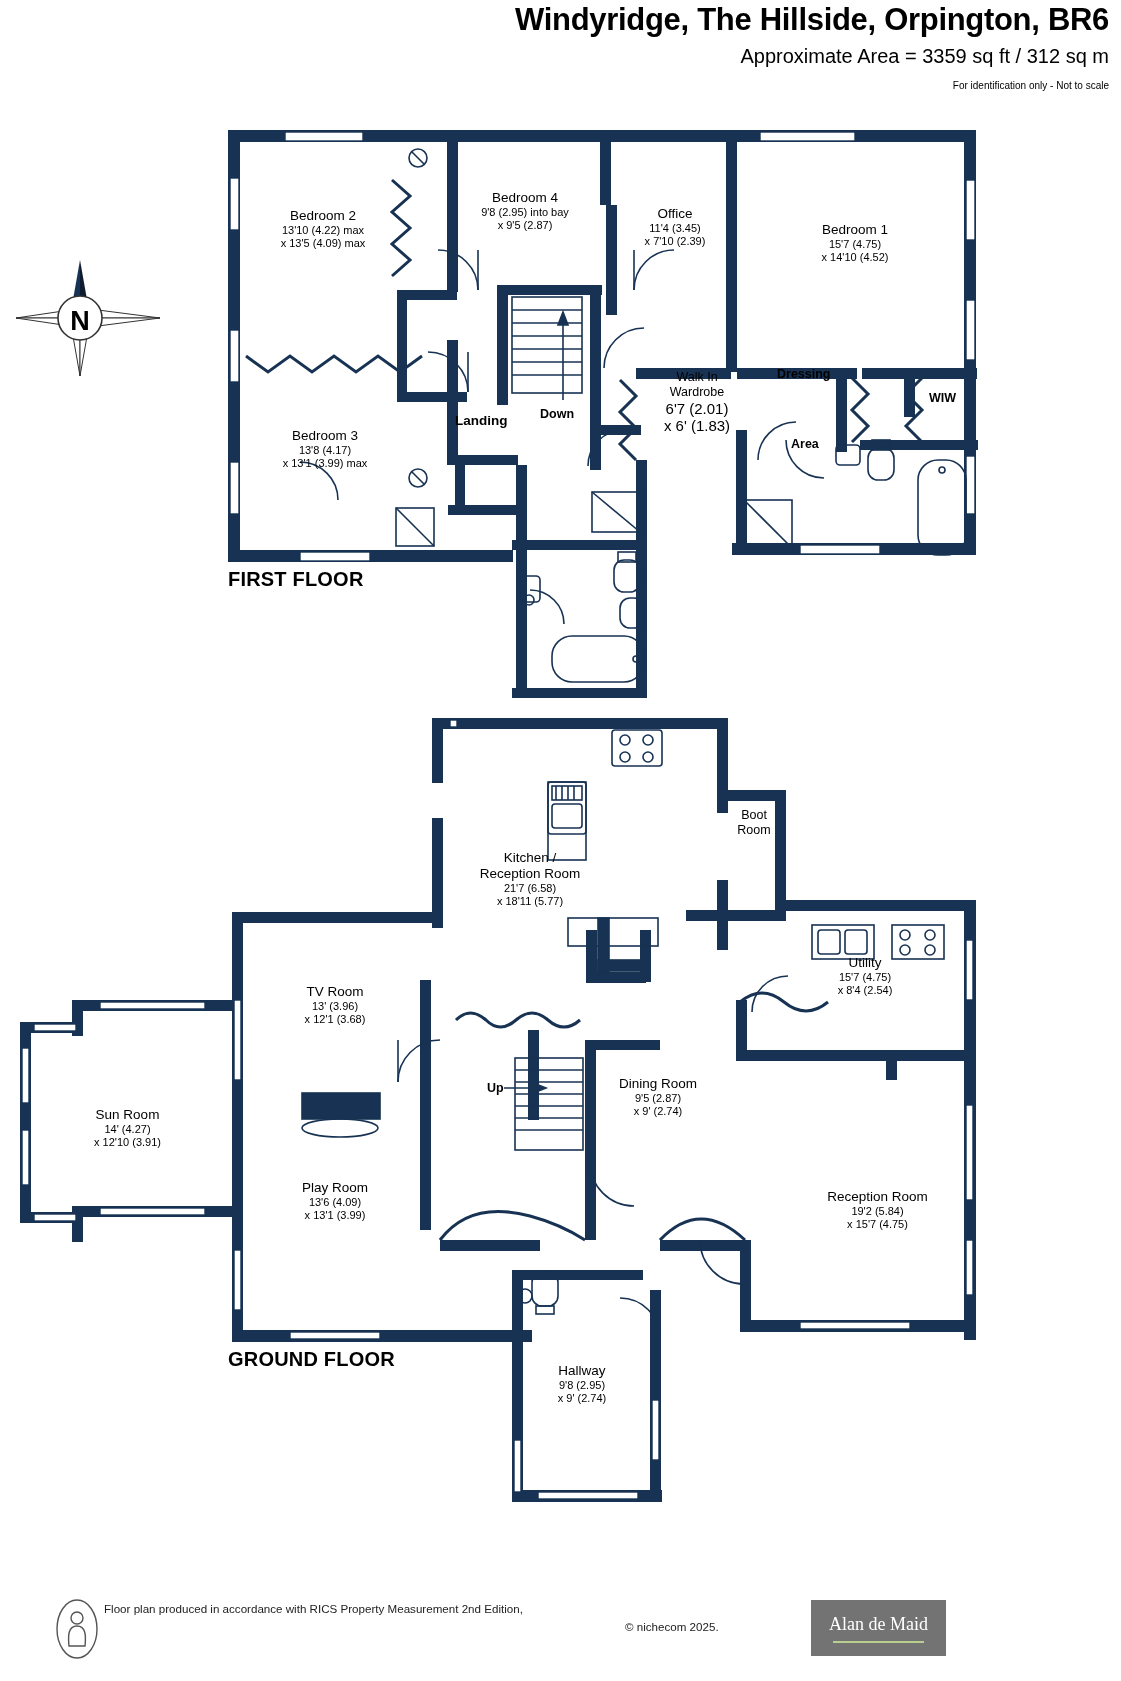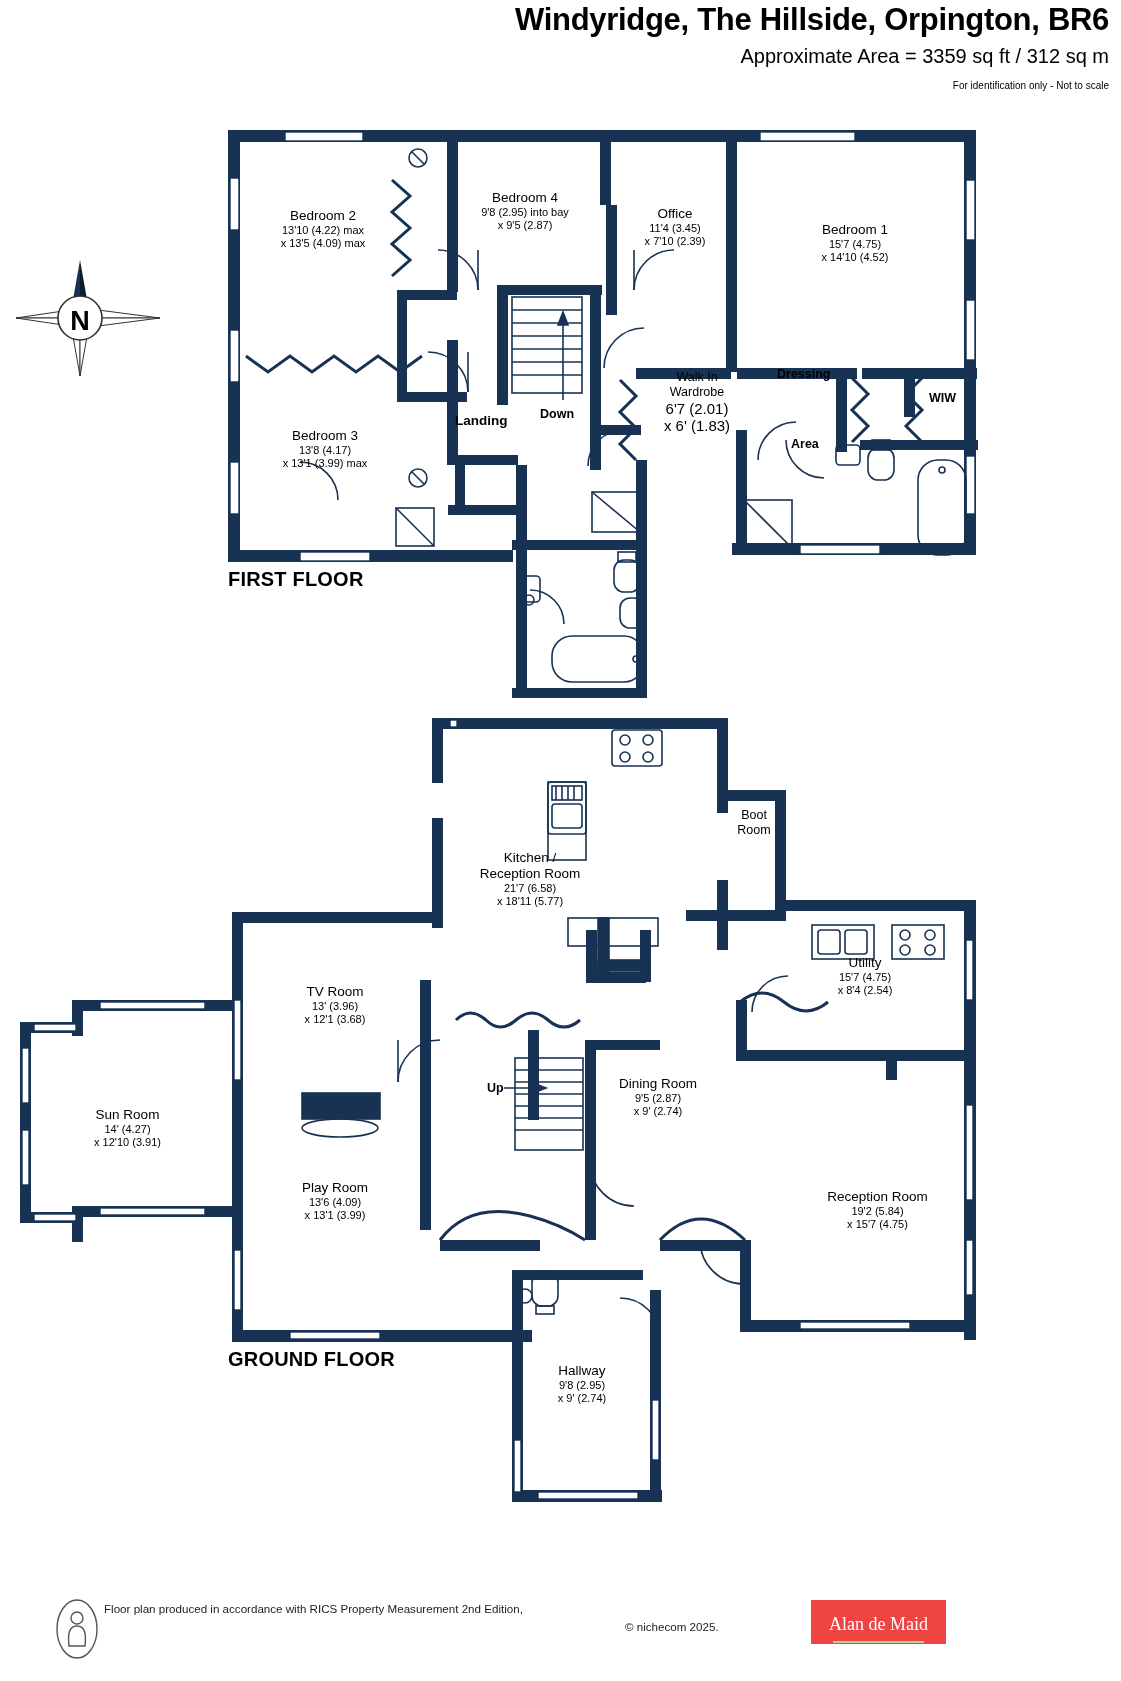--- a/index.html
+++ b/index.html
@@ -30,21 +30,21 @@
   .rl.sm .nm{font-size:12.5px;}
   .rl.sm .dm{font-size:15px;}
 
   .plain{position:absolute;font-size:13.5px;font-weight:bold;white-space:nowrap;}
 
   
   .foot{position:absolute;left:0;top:1596px;width:1121px;height:85px;}
   .foot-txt{position:absolute;left:104px;top:4px;font-size:11.6px;line-height:1.55;color:#222;white-space:nowrap;}
   .foot-copy{position:absolute;left:625px;top:24px;font-size:11.6px;color:#222;white-space:nowrap;}
   .foot-person{position:absolute;left:55px;top:2px;width:44px;height:62px;}
-  .logo{position:absolute;left:811px;top:4px;width:135px;height:44px;background:#ef4444;}
+  .logo{position:absolute;left:811px;top:4px;width:135px;height:56px;background:#737373;}
   .logo-txt{position:absolute;left:0;top:14px;width:135px;text-align:center;color:#fff;
             font-family:"Liberation Serif",serif;font-size:18px;}
   .logo-rule{position:absolute;left:22px;top:41px;width:91px;height:1.5px;background:#b9cf8e;}
 </style>
 </head>
 <body>
 
 <div class="hdr">
   <div class="hdr-title">Windyridge, The Hillside, Orpington, BR6</div>
   <div class="hdr-area">Approximate Area = 3359 sq ft / 312 sq m</div>

